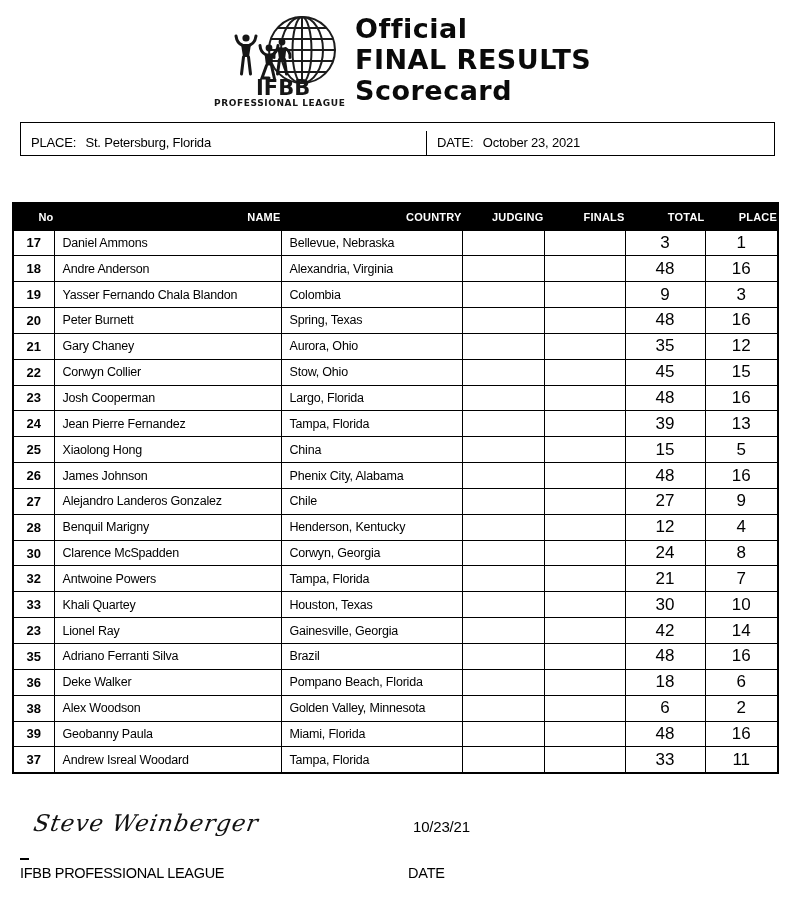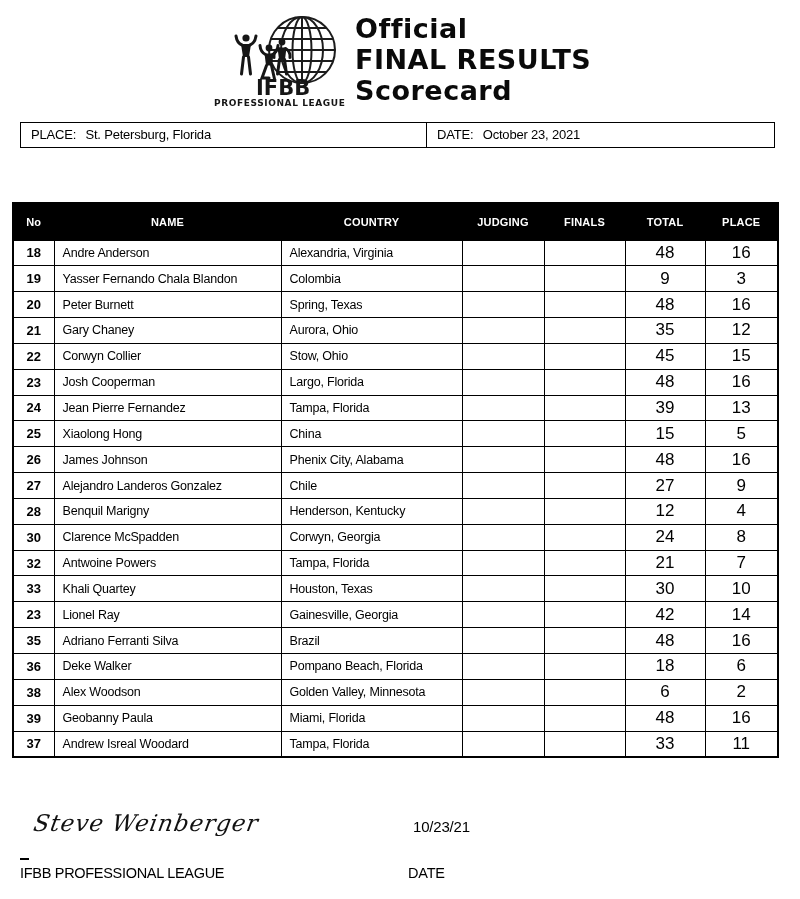--- a/index.html
+++ b/index.html
@@ -17,33 +17,33 @@
     font-size:27px; line-height:31px; letter-spacing:0.5px; color:#0a0a0a;
     white-space:nowrap;
   }
 
   
   .info-box {
     position:absolute; top:122px; left:20px; width:755px;
     border:1px solid #000; font-size:13px; letter-spacing:-0.2px;
   }
   .info-competition { padding:3px 8px 4px; line-height:16px; min-height:34px; border-bottom:1px solid #000; }
-  .info-row2 { display:flex; }
+  .info-row2 { display:flex;margin-top:8px; }
   .info-place { width:405px; padding:4px 8px 5px 10px; }
   .info-date { flex:1; border-left:1px solid #000; padding:4px 8px 5px 10px; }
   .info-label { margin-right:6px; }
 
   
   .results-table {
     position:absolute; top:202px; left:12px; width:765px;
     border-collapse:collapse; table-layout:fixed; border:2px solid #000;
   }
   .results-table th {
     background:#000; color:#fff; font-size:11px; font-weight:bold;
-    height:37px; text-align:center; border:1px solid #000; letter-spacing:0.2px;
+    height:27px; text-align:right; border:1px solid #000; letter-spacing:0.2px;
   }
   .results-table td {
     border:1px solid #000; height:25.85px; padding:0 2px; vertical-align:middle;
     overflow:hidden; white-space:nowrap;
   }
   td.col-no   { text-align:center; font-weight:bold; font-size:13px; }
   td.col-name, td.col-country { padding-left:8px; font-size:12.5px; letter-spacing:-0.2px; }
   td.col-total, td.col-place  { text-align:center; font-size:17px; font-weight:400; }
 
   
@@ -147,20 +147,29 @@
         <th>NAME</th>
         <th>COUNTRY</th>
         <th>JUDGING</th>
         <th>FINALS</th>
         <th>TOTAL</th>
         <th>PLACE</th>
       </tr>
     </thead>
     <tbody>
         <tr>
+          <td class="col-no">17</td>
+          <td class="col-name">Daniel Ammons</td>
+          <td class="col-country">Bellevue, Nebraska</td>
+          <td class="col-judging"></td>
+          <td class="col-finals"></td>
+          <td class="col-total">3</td>
+          <td class="col-place">1</td>
+        </tr>
+        <tr>
           <td class="col-no">18</td>
           <td class="col-name">Andre Anderson</td>
           <td class="col-country">Alexandria, Virginia</td>
           <td class="col-judging"></td>
           <td class="col-finals"></td>
           <td class="col-total">48</td>
           <td class="col-place">16</td>
         </tr>
         <tr>
           <td class="col-no">19</td>

